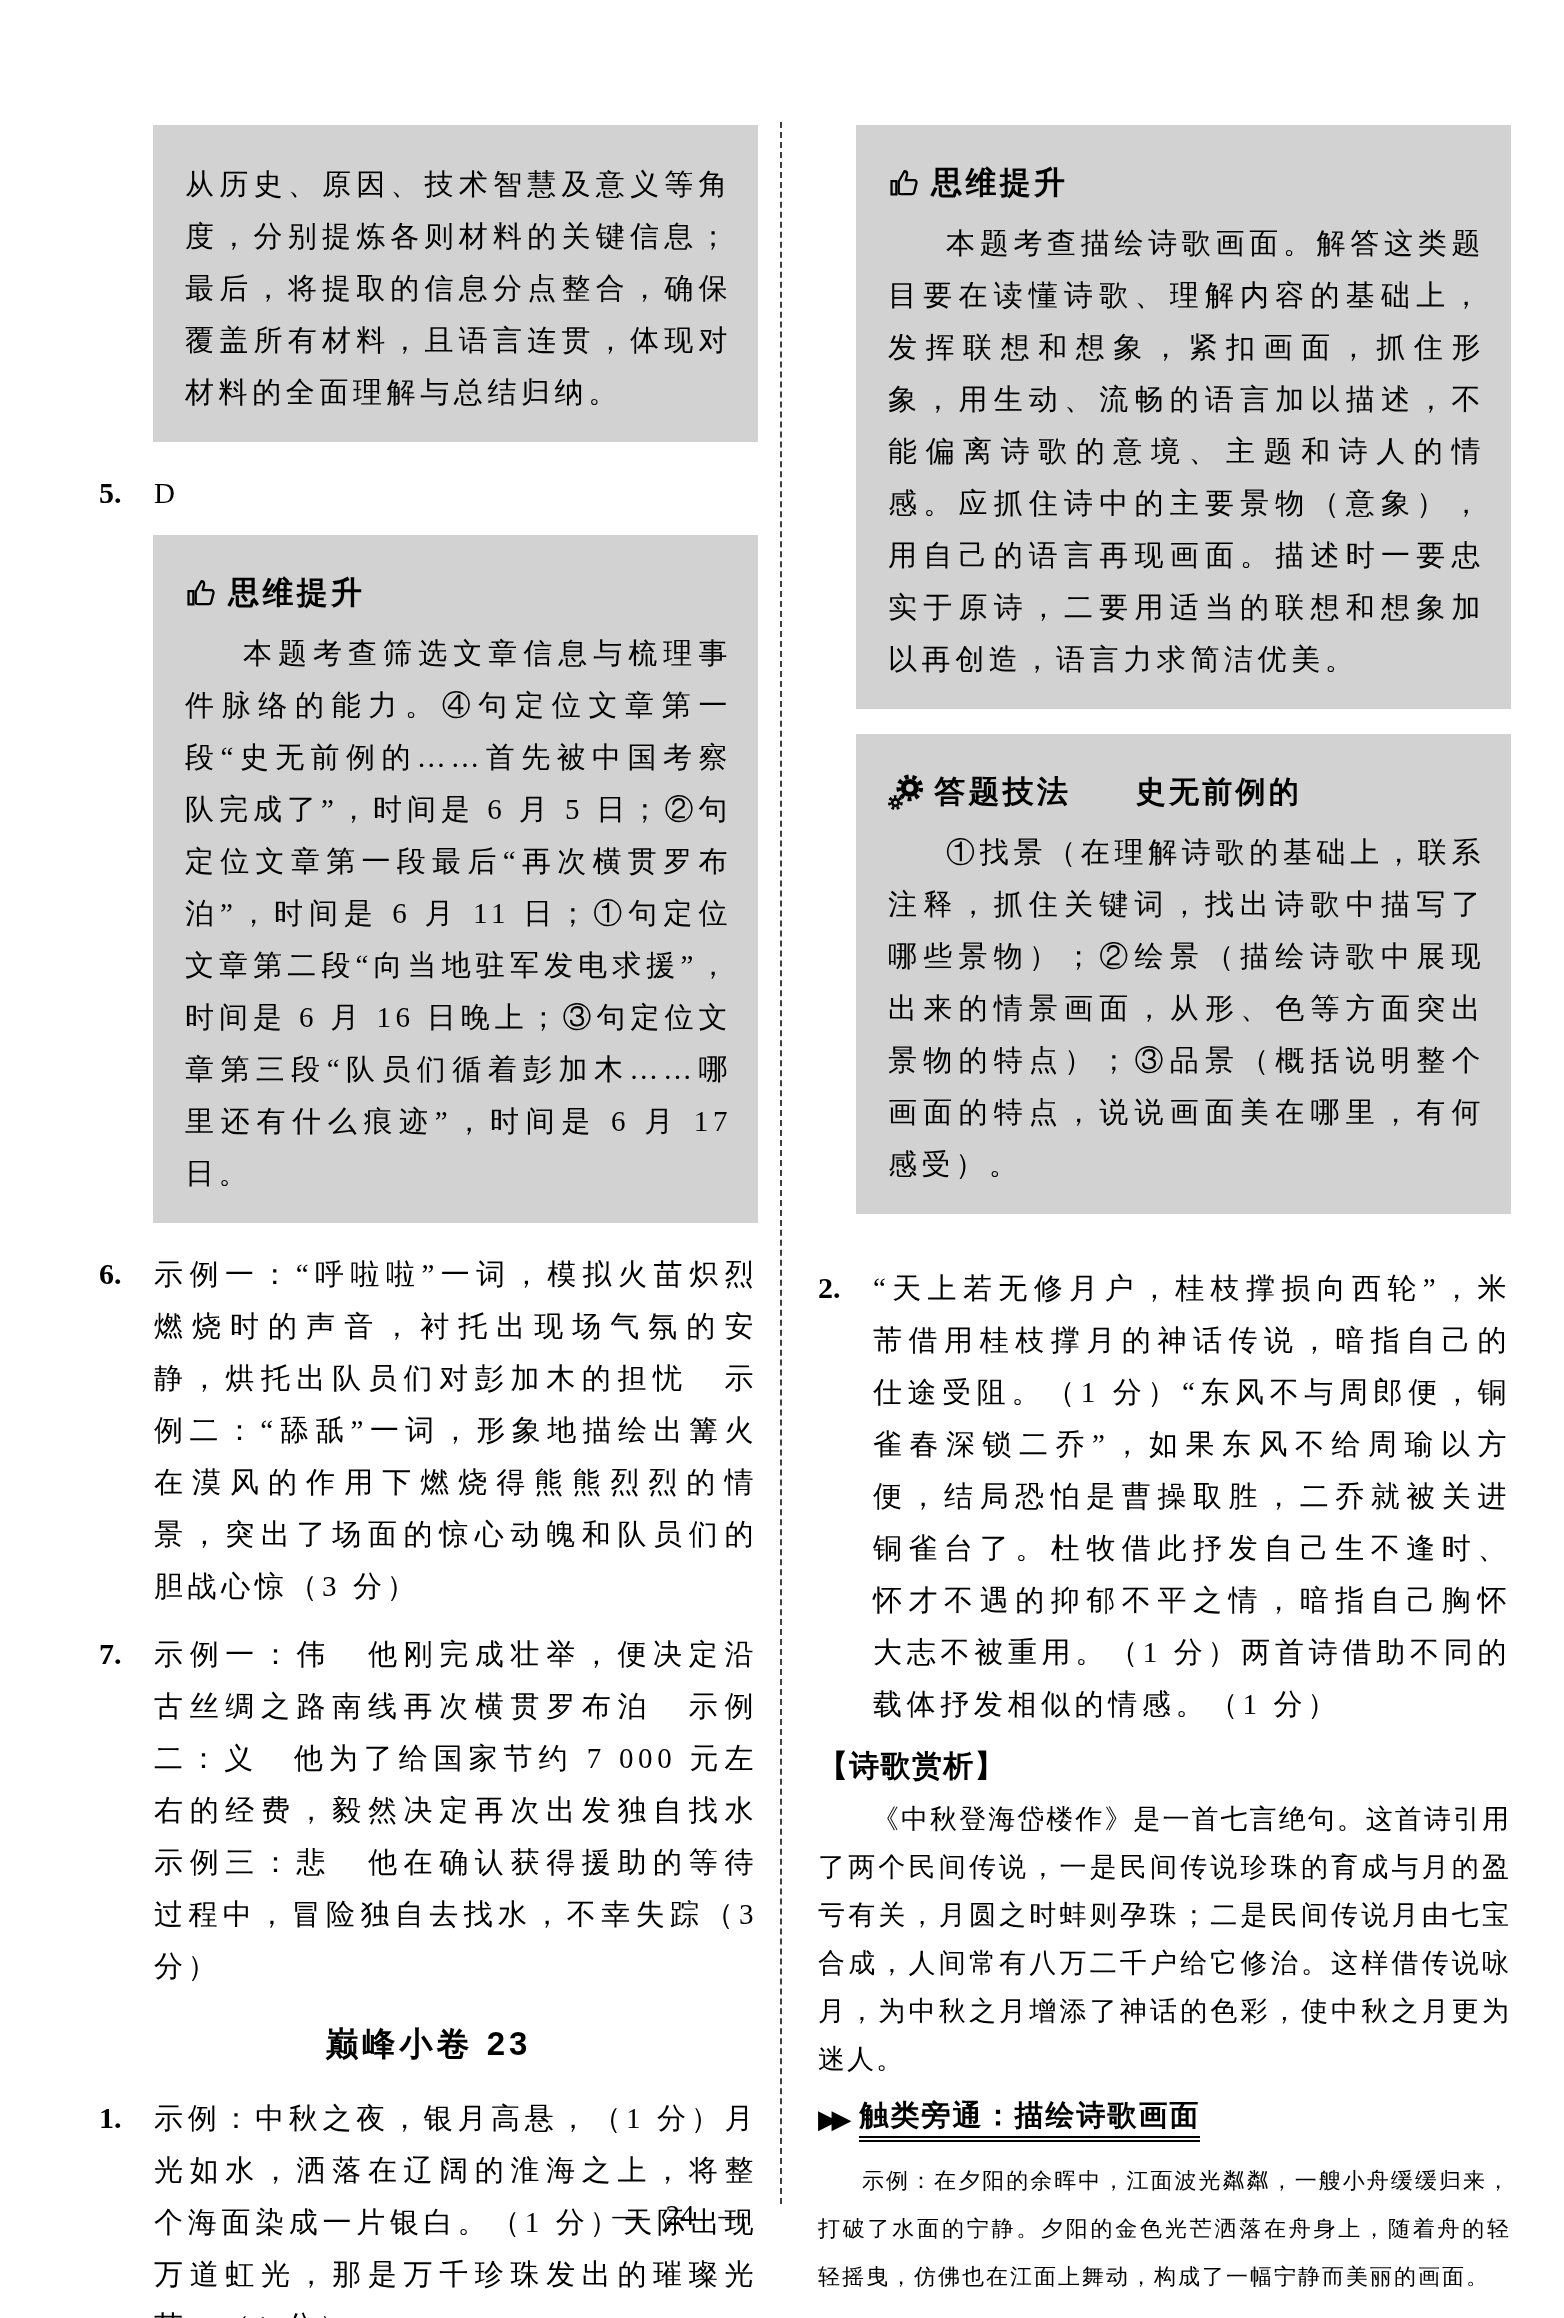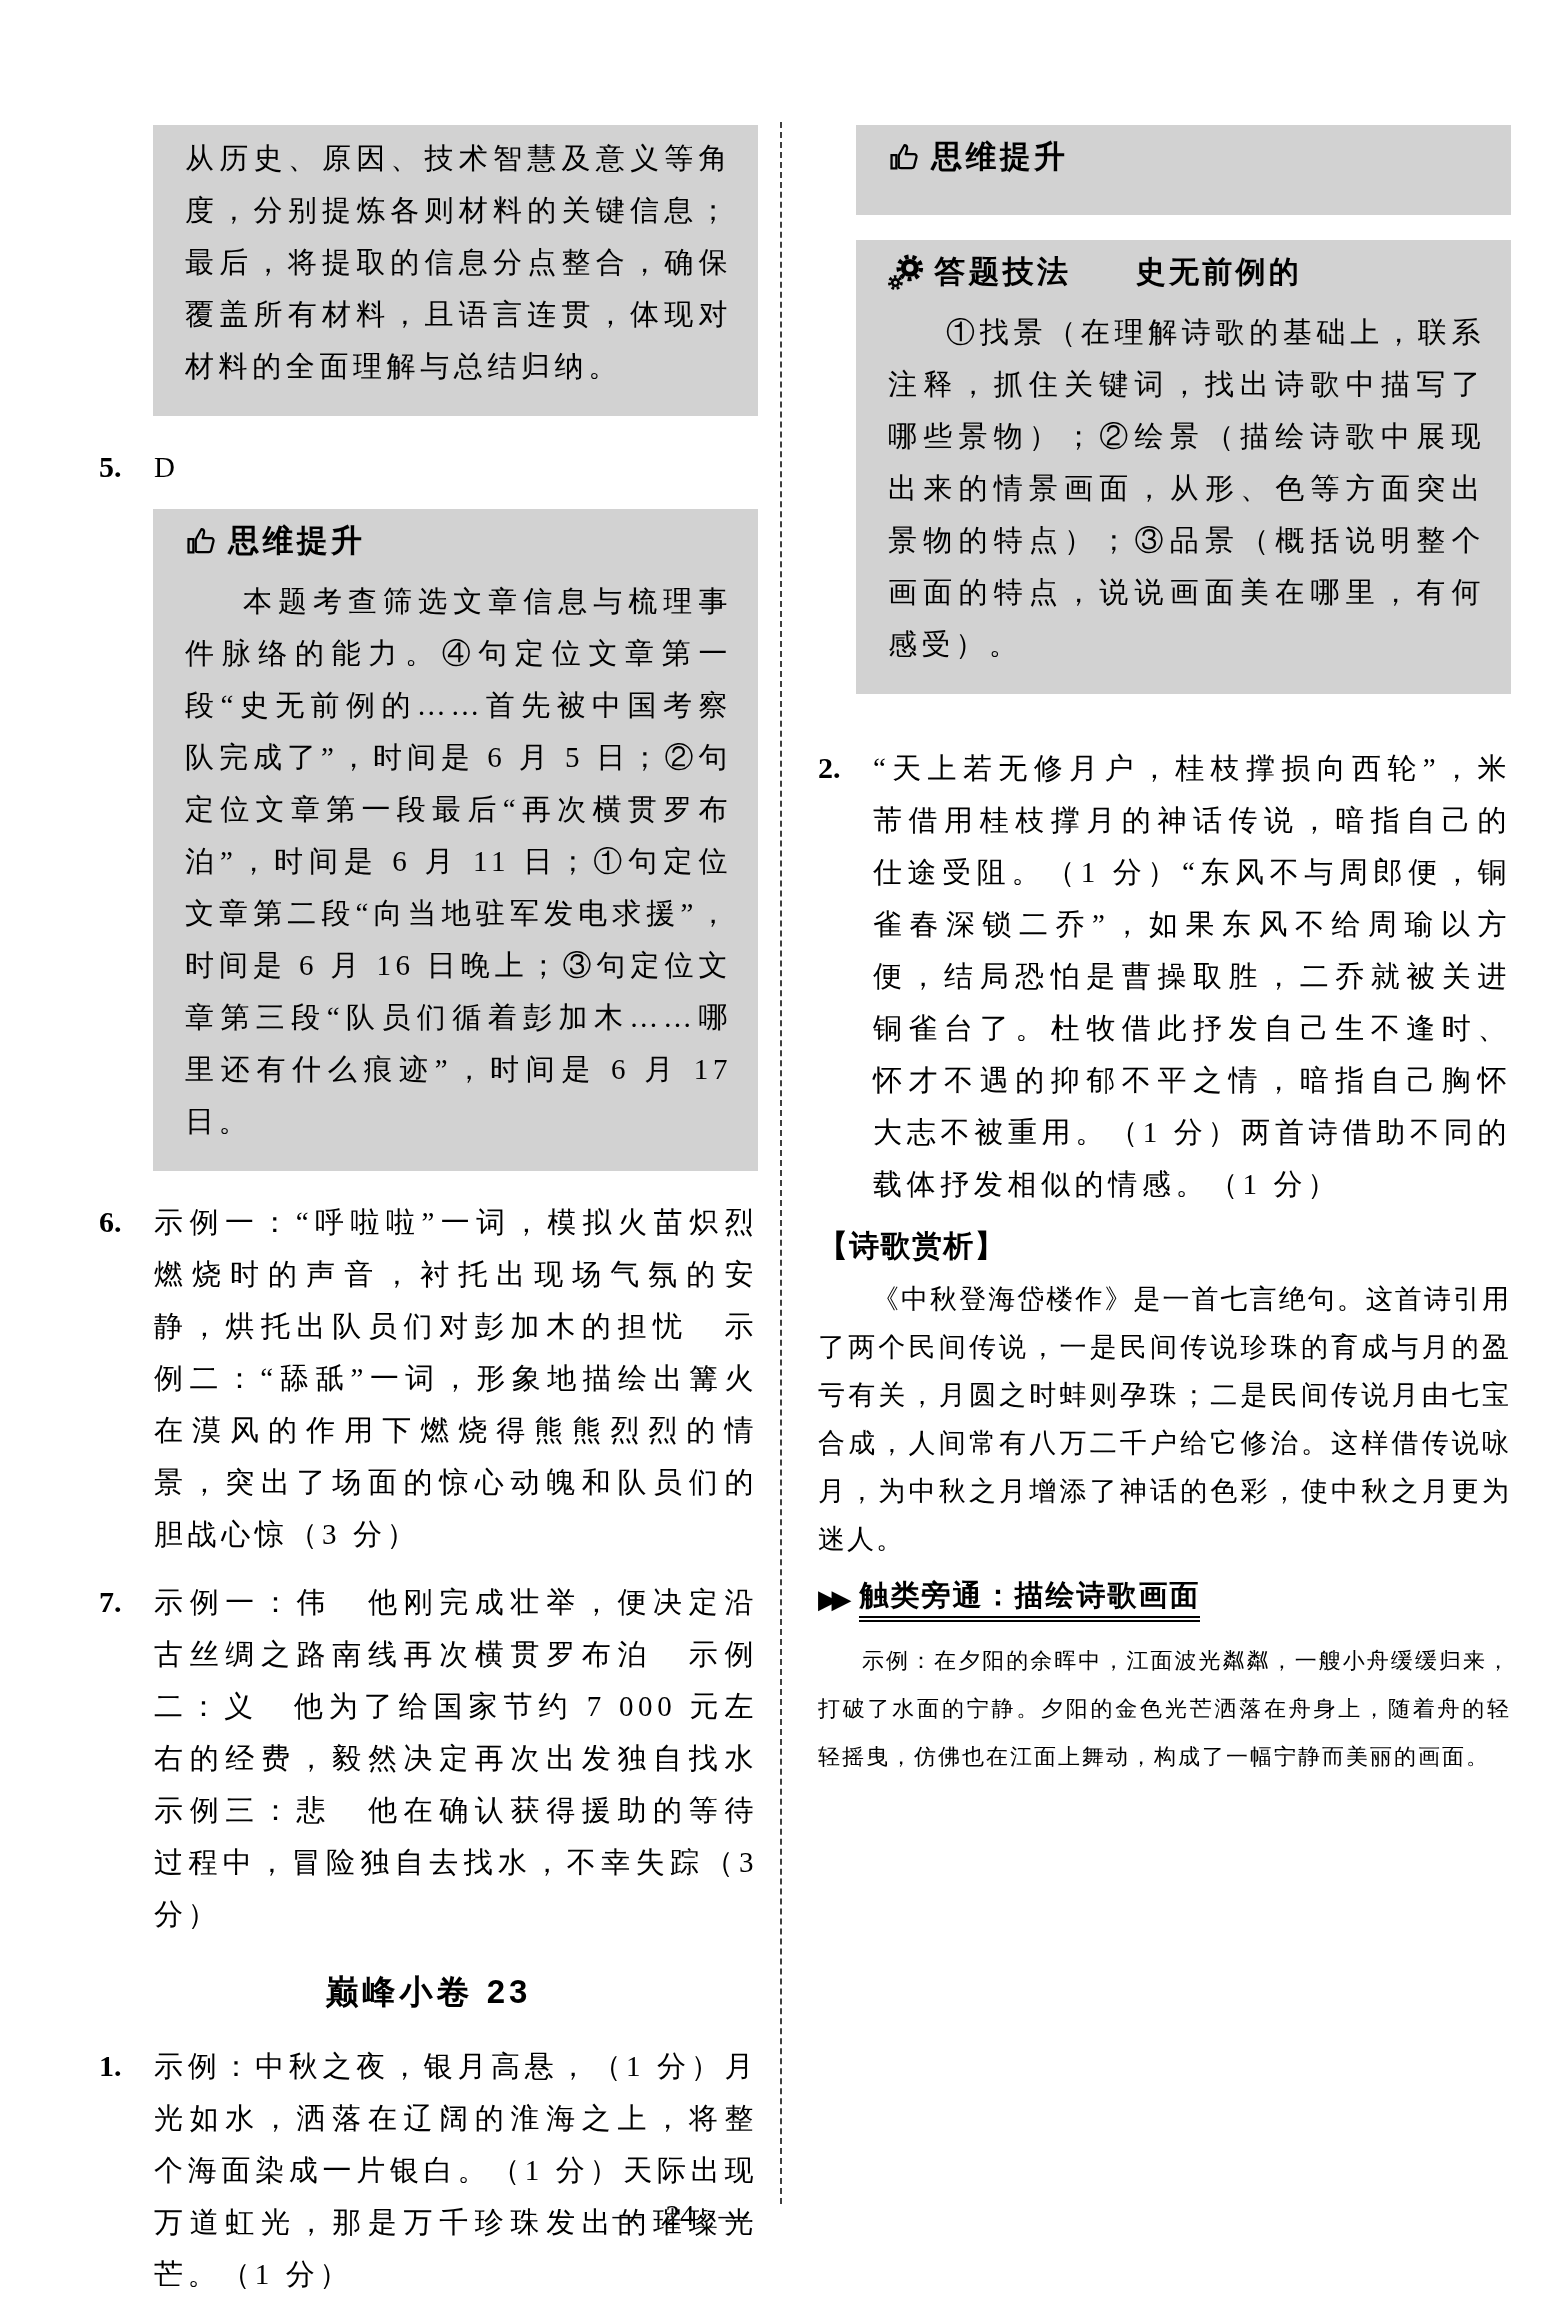--- a/index.html
+++ b/index.html
@@ -14,21 +14,21 @@
     border-left:2.6px dashed #3f3f3f;
   }
   .col { position:absolute; top:125px; }
   .col-left  { left:99px;  width:659px; }
   .col-right { left:818px; width:693px; }
 
   .body-text {
     font-size:29px; line-height:52px; letter-spacing:4.6px;
     text-align:justify; text-justify:inter-ideograph;
   }
-  .gray-box { background:#d2d2d2; padding:7px 26px 24px 32px; }
+  .gray-box { background:#d2d2d2; padding:33px 26px 24px 32px; }
   .col-left  .gray-box { margin-left:54px; }
   .col-right .gray-box { margin-left:38px; }
 
   .box-header { display:flex; align-items:center; gap:9.2px; margin:4px 0 13px; }
   .box-title, .box-sub, .heading-font {
     font-family:"Liberation Sans","DejaVu Sans",sans-serif; font-weight:bold;
   }
   .box-title { font-size:31px; letter-spacing:3.3px; }
   .box-sub   { font-size:30px; letter-spacing:3.3px; margin-left:55px; }
   .box-body  { margin:0; text-indent:2em; }
@@ -126,20 +126,21 @@
     <div class="gray-box mb-m">
       <div class="box-header">
         <span class="icon-slot">
           <svg width="34" height="34" viewBox="0 0 24 24">
             <path d="M2.5 10.6h3.4V20H2.5z" fill="none" stroke="#000" stroke-width="1.6"></path>
             <path d="M7.6 19.2v-8.3l4-7.2c1 0 1.9.8 1.9 2 0 .2 0 .5-.1.7L12.5 10h6c1.1 0 1.9 1 1.6 2.1l-1.6 6.3c-.2.9-1 1.5-1.9 1.5H9.3c-.6 0-1.2-.2-1.7-.7z" fill="none" stroke="#000" stroke-width="1.6" stroke-linejoin="round"></path>
           </svg>
         </span>
         <span class="box-title">思维提升</span>
       </div>
+      <p class="body-text box-body">本题考查描绘诗歌画面。解答这类题目要在读懂诗歌、理解内容的基础上，发挥联想和想象，紧扣画面，抓住形象，用生动、流畅的语言加以描述，不能偏离诗歌的意境、主题和诗人的情感。应抓住诗中的主要景物（意象），用自己的语言再现画面。描述时一要忠实于原诗，二要用适当的联想和想象加以再创造，语言力求简洁优美。</p>
     </div>
 
     <div class="gray-box mb-l">
       <div class="box-header">
         <span class="icon-slot">
           <svg width="37" height="37" viewBox="0 0 28 28">
             <circle cx="16.5" cy="10.5" r="8.4" fill="none" stroke="#000" stroke-width="3.4" stroke-dasharray="3 2.9"></circle>
             <circle cx="16.5" cy="10.5" r="6.8" fill="#000"></circle>
             <circle cx="16.5" cy="10.5" r="2.9" fill="#d2d2d2"></circle>
             <circle cx="5.6" cy="21.6" r="4.5" fill="none" stroke="#000" stroke-width="2.2" stroke-dasharray="2 1.9"></circle>

